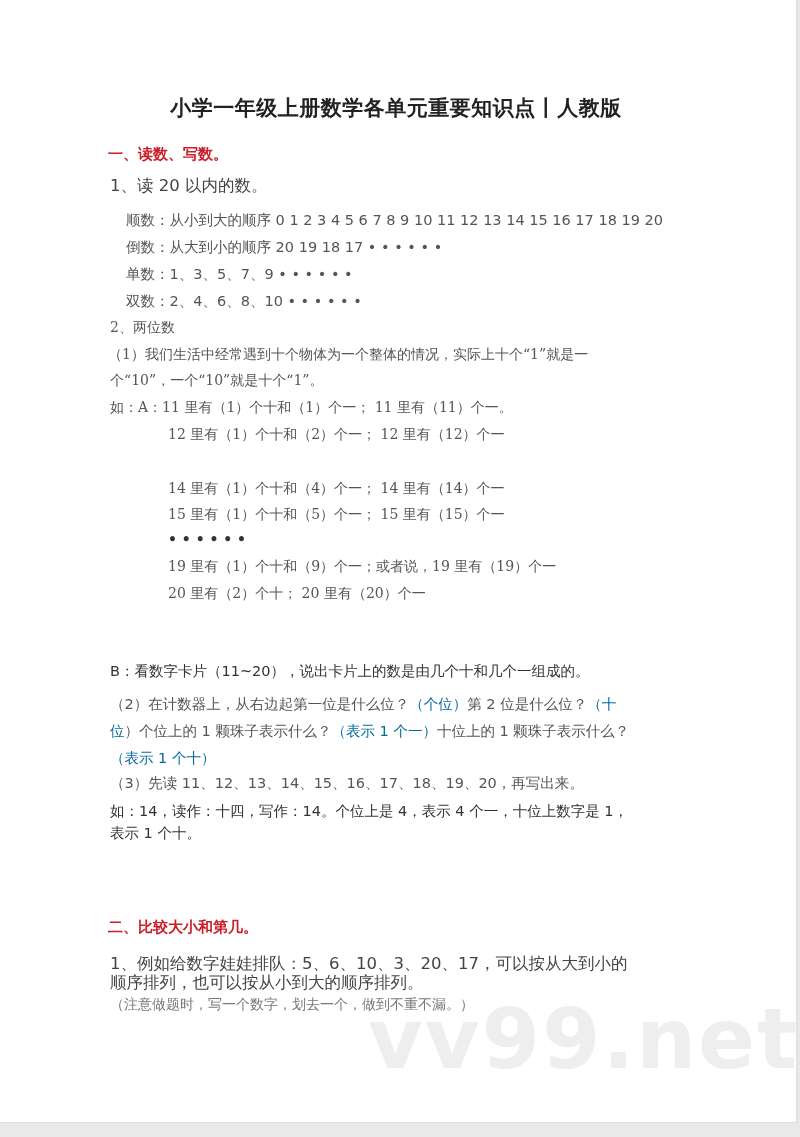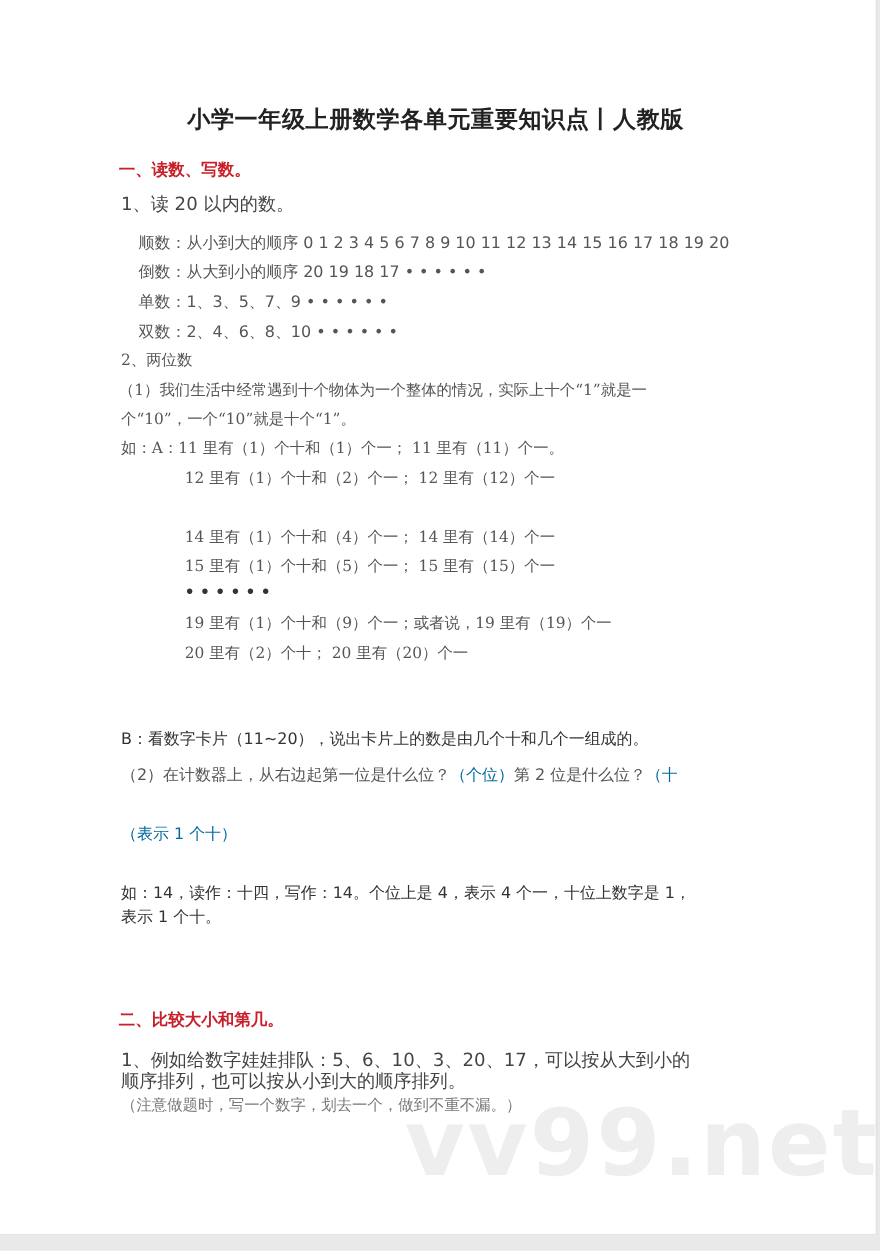--- a/index.html
+++ b/index.html
@@ -48,22 +48,26 @@
   <div class="line serif" style="left:168px;top:506px;">15 里有（1）个十和（5）个一； 15 里有（15）个一</div>
   <div class="line serif dark" style="left:168px;top:531px;font-weight:bold;">• • • • • •</div>
   <div class="line serif" style="left:168px;top:558px;">19 里有（1）个十和（9）个一；或者说，19 里有（19）个一</div>
   <div class="line serif" style="left:168px;top:585px;">20 里有（2）个十； 20 里有（20）个一</div>
 
   <div class="line md dark" style="left:110px;top:662px;">B：看数字卡片（11~20），说出卡片上的数是由几个十和几个一组成的。</div>
 
   <div class="line md" style="left:110px;top:695px;">
     <span>（2）在计数器上，从右边起第一位是什么位？</span><span class="red">（个位）</span><span>第 2 位是什么位？</span><span class="red">（十</span>
   </div>
+  <div class="line md" style="left:110px;top:722px;">
+    <span class="red">位</span><span>）个位上的 1 颗珠子表示什么？</span><span class="red">（表示 1 个一）</span><span>十位上的 1 颗珠子表示什么？</span>
+  </div>
   <div class="line md red" style="left:110px;top:749px;">（表示 1 个十）</div>
 
+  <div class="line md" style="left:110px;top:774px;">（3）先读 11、12、13、14、15、16、17、18、19、20，再写出来。</div>
   <div class="line md dark" style="left:110px;top:802px;">如：14，读作：十四，写作：14。个位上是 4，表示 4 个一，十位上数字是 1，</div>
   <div class="line md dark" style="left:110px;top:824px;">表示 1 个十。</div>
 
   <div class="line h-red" style="left:108px;top:882px;margin-top:36px;">二、比较大小和第几。</div>
   <div class="line lg" style="left:110px;top:953px;text-align:right;">1、例如给数字娃娃排队：5、6、10、3、20、17，可以按从大到小的</div>
   <div class="line lg" style="left:110px;top:929px;margin-top:43px;">顺序排列，也可以按从小到大的顺序排列。</div>
   <div class="line serif" style="left:110px;top:996px;color:#777;">（注意做题时，写一个数字，划去一个，做到不重不漏。）</div>
 
   <div class="wm">vv99.net</div>
 </div>

